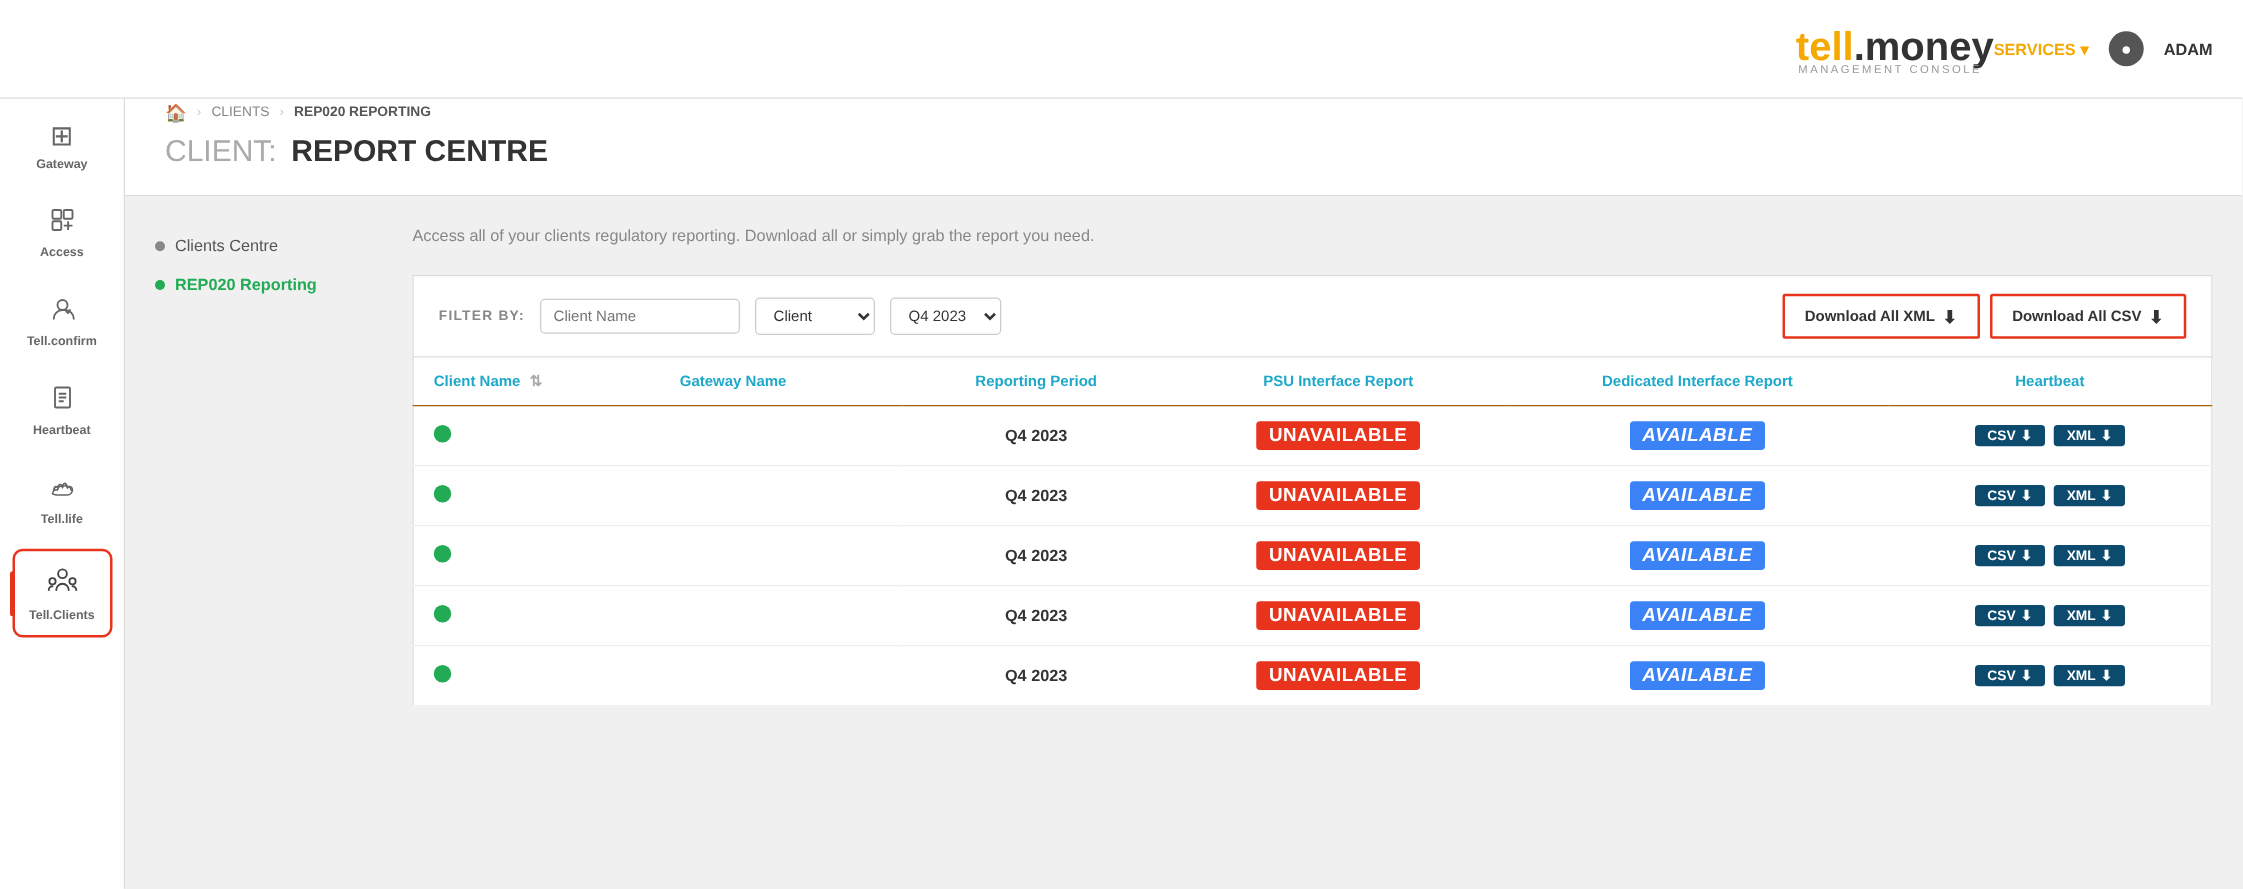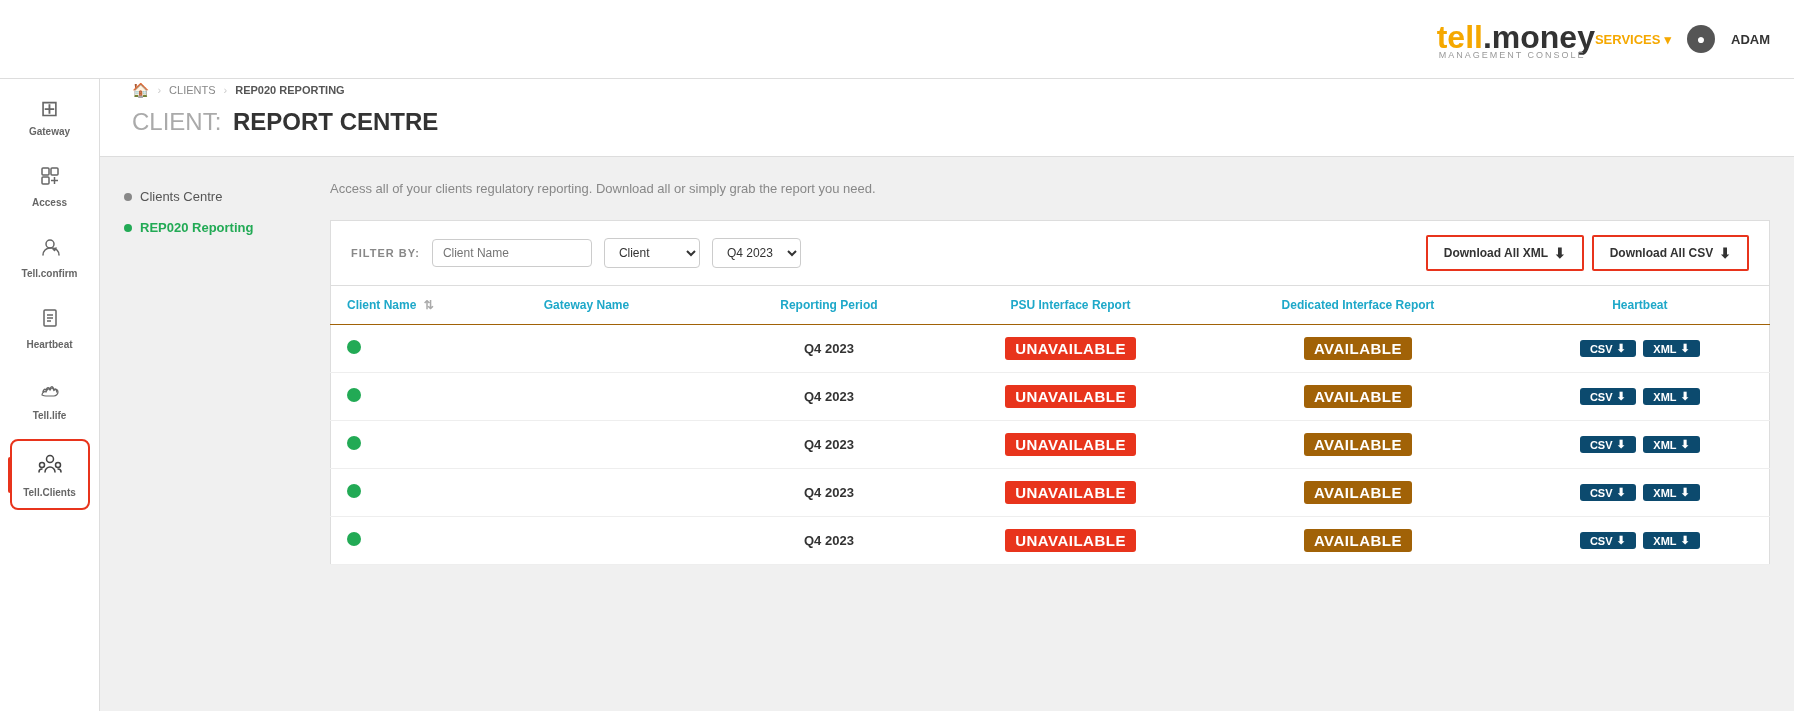--- a/index.html
+++ b/index.html
@@ -306,21 +306,21 @@
     .badge {
       display: inline-block;
       padding: 3px 10px;
       border-radius: 3px;
       font-size: 15px;
       font-weight: bold;
       letter-spacing: 0.5px;
       color: #fff;
     }
     .badge-unavailable { background: #e8341c; }
-    .badge-available { background: #a16207; }
+    .badge-available { background: #3b82f6; font-style: italic; }
 
     
     .action-btn {
       display: inline-flex;
       align-items: center;
       gap: 4px;
       background: #0c4a6e;
       color: #fff;
       border: none;
       border-radius: 3px;

